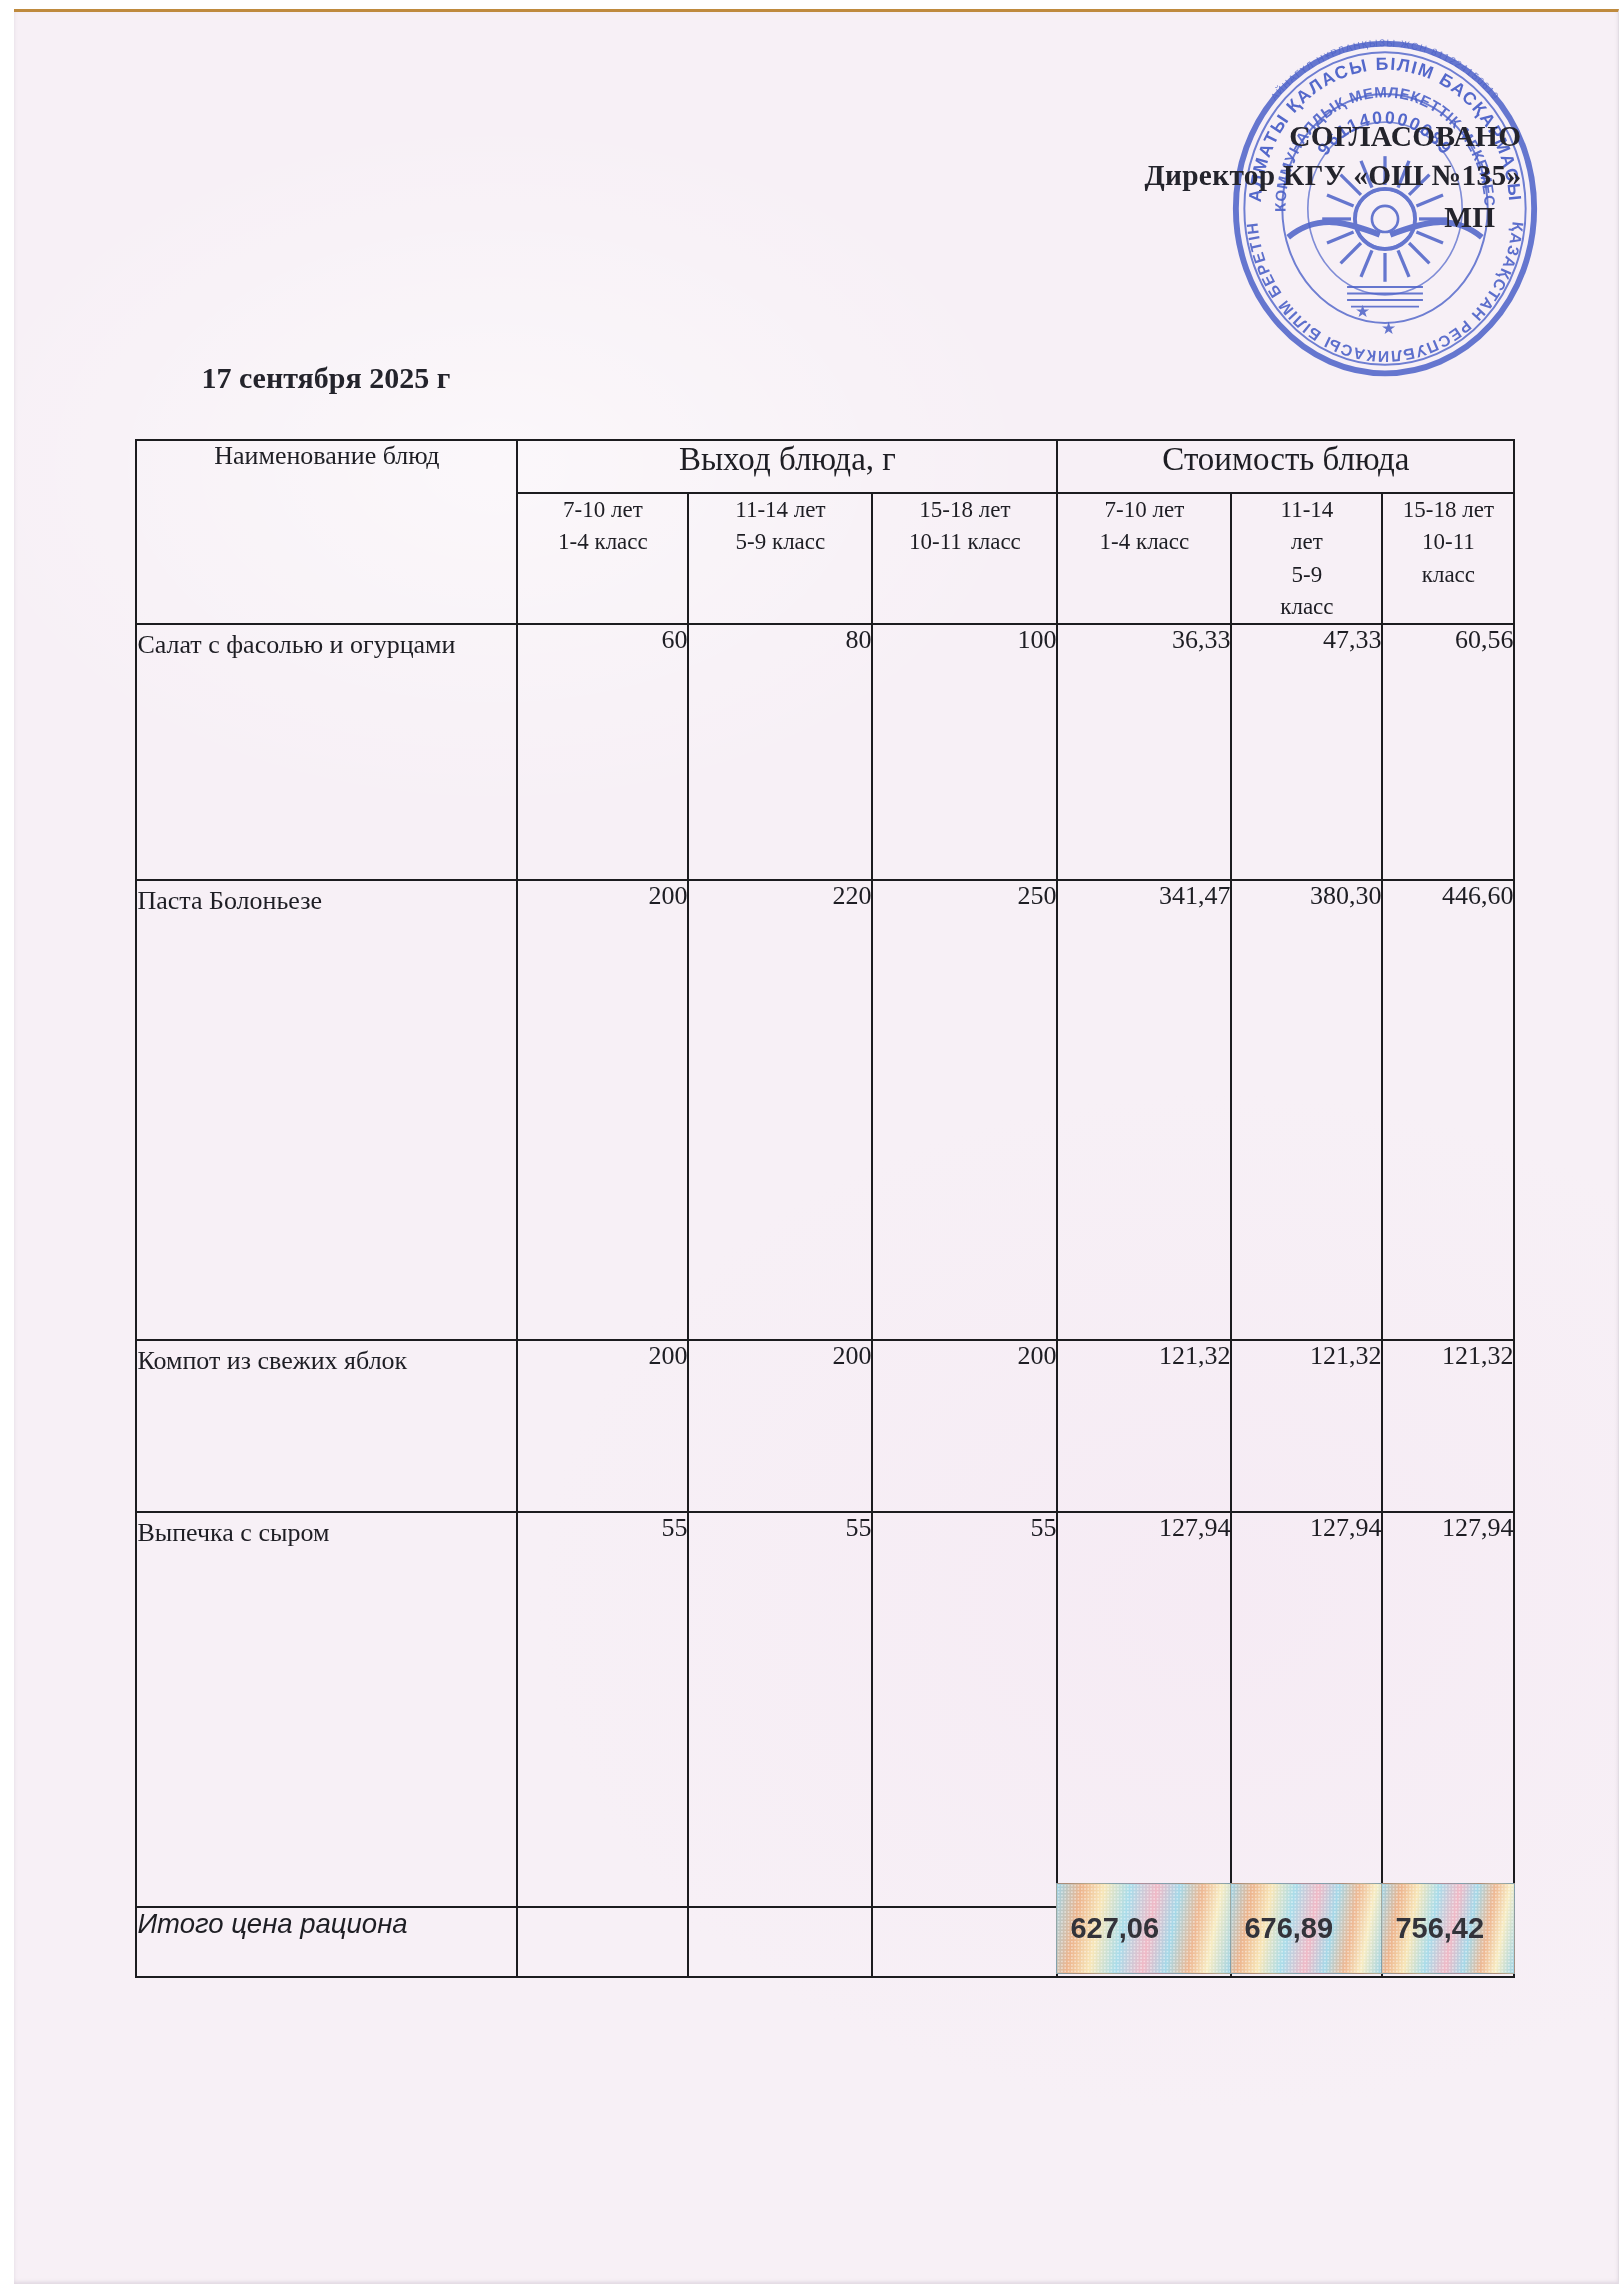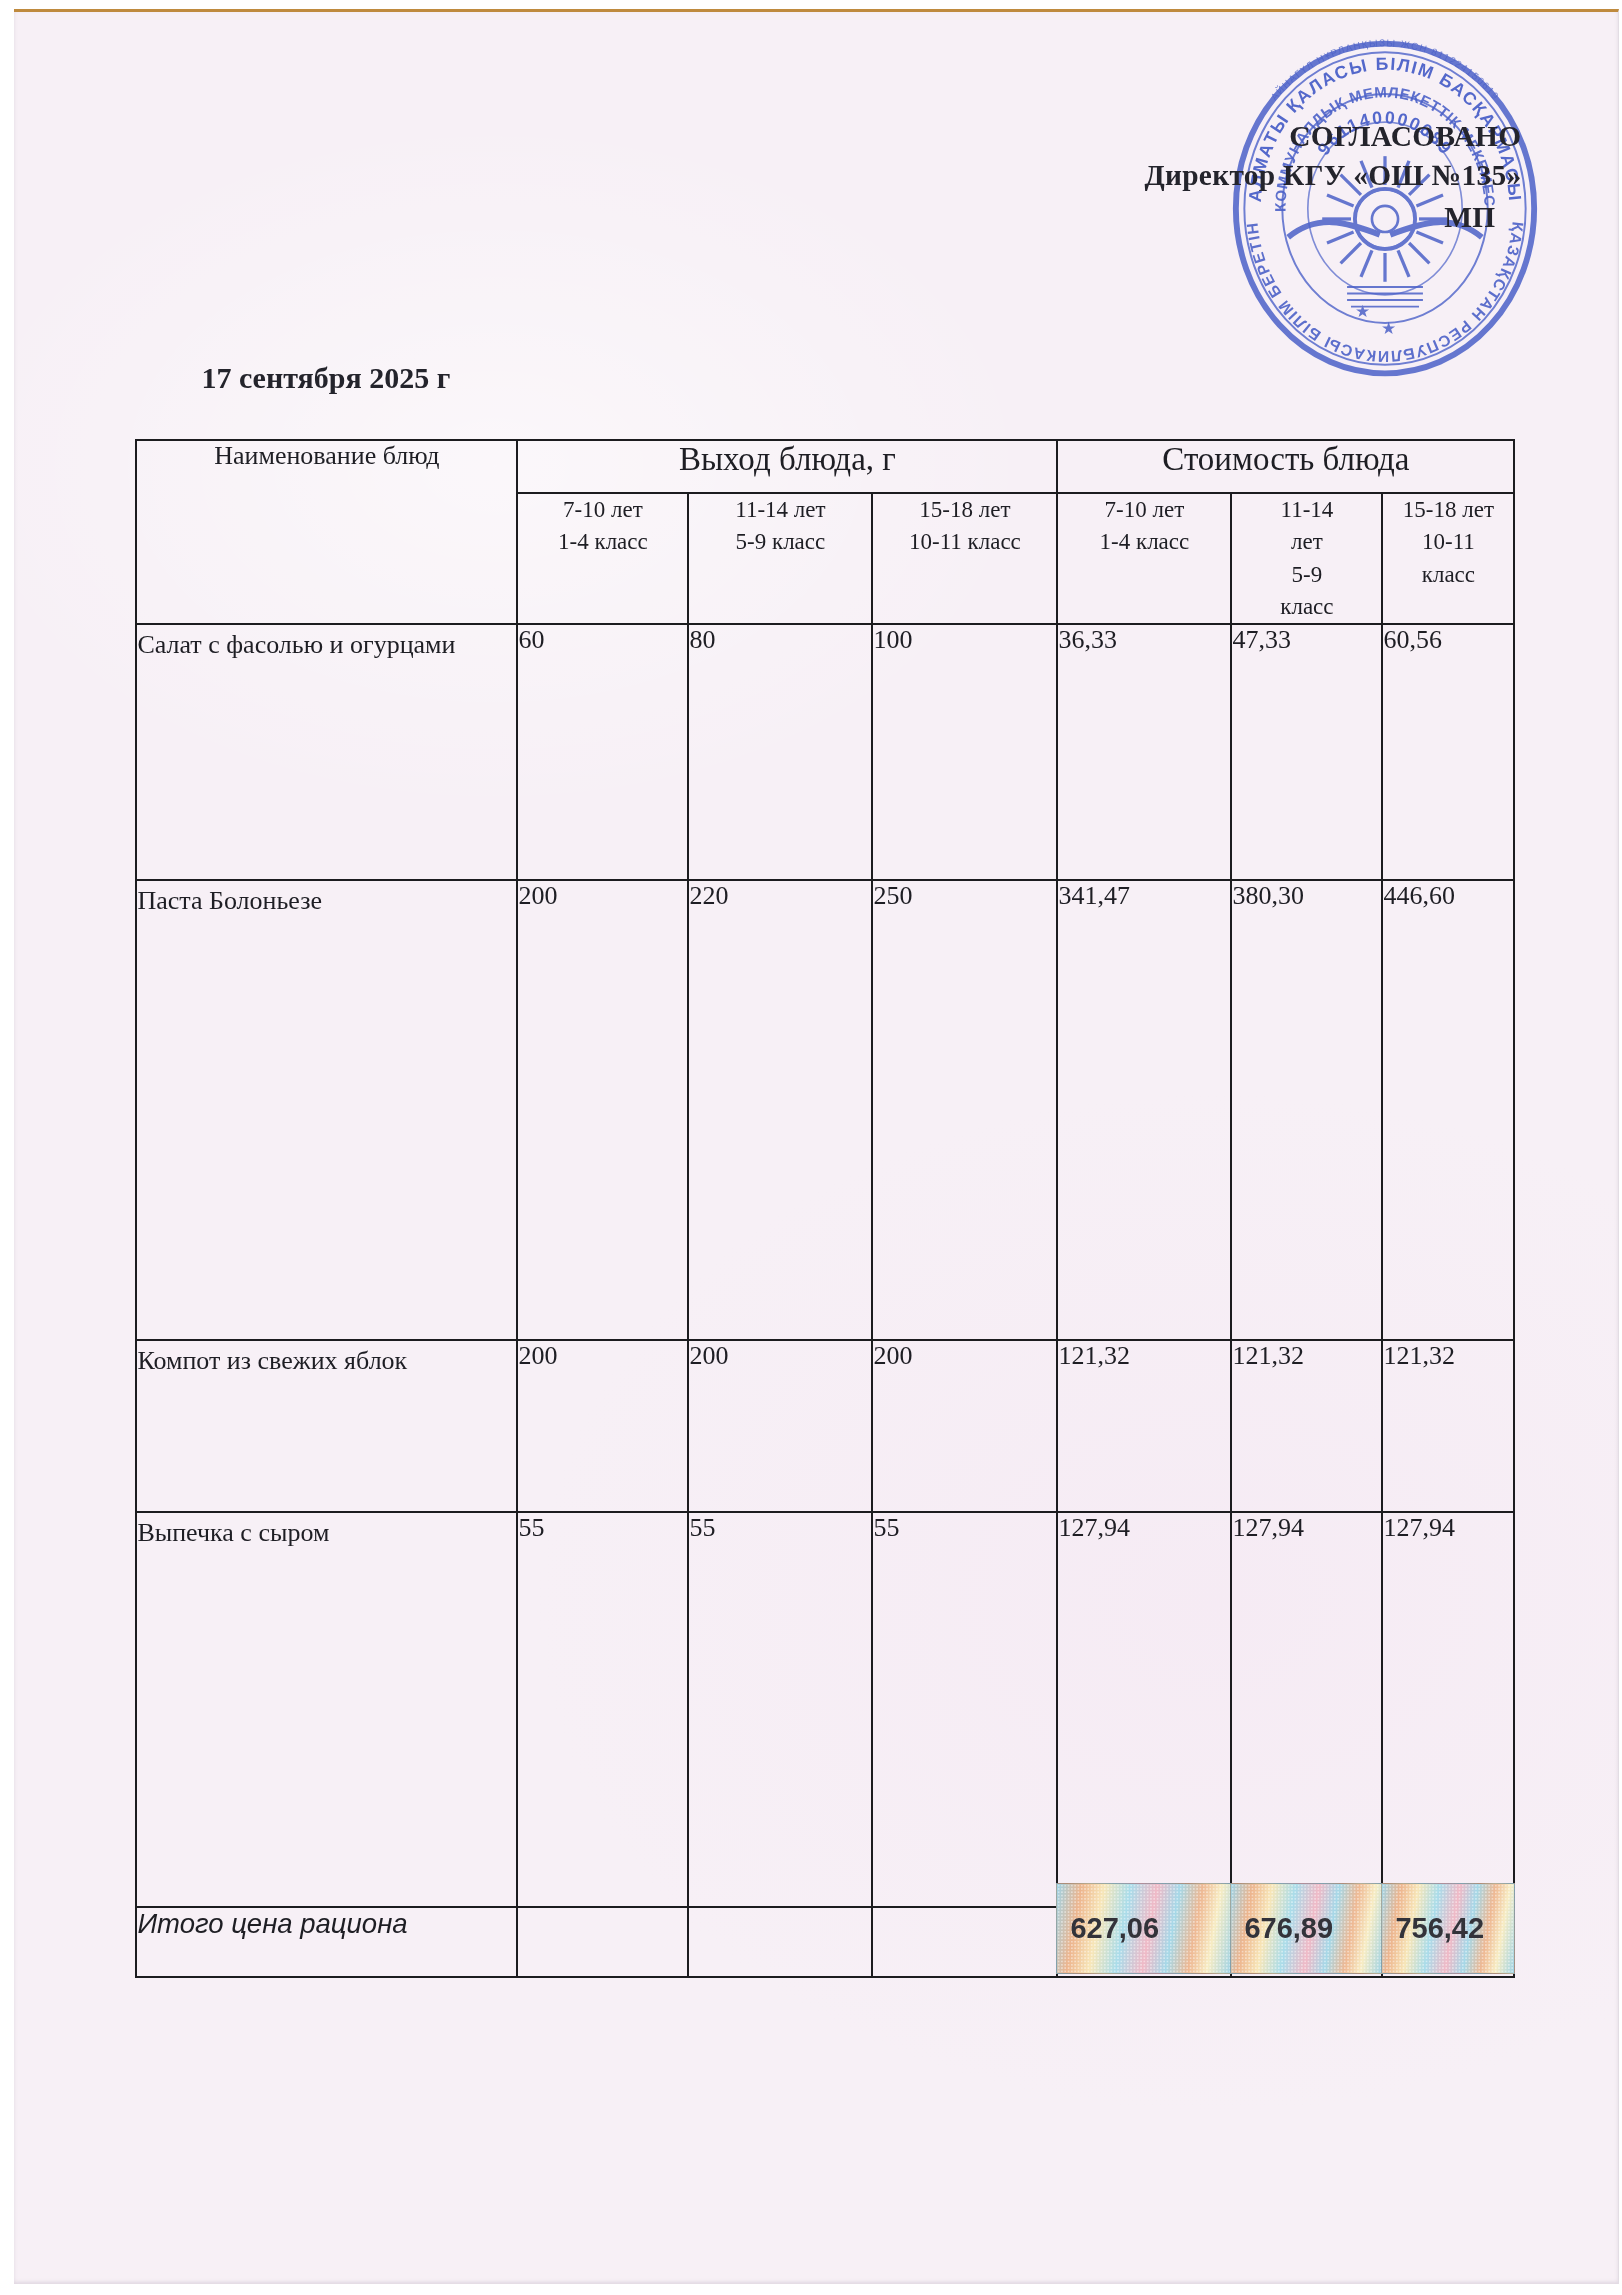--- a/index.html
+++ b/index.html
@@ -61,21 +61,21 @@
     height:51px;vertical-align:middle;text-align:center;font-weight:bold;font-size:33px;
   }
   th.sub-head{
     height:126px;vertical-align:middle;text-align:center;font-weight:bold;font-size:23px;
     white-space:pre-line;line-height:1.4;
   }
   td.dish{
     text-align:left;padding:10.5px 39px 0 11.8px;line-height:1.55;
   }
   td.val{
-    text-align:left;padding-top:9.2px;
+    text-align:right;padding-top:9.2px;
   }
   tr.r1 td{height:254px;}
   tr.r2 td{height:458px;}
   tr.r3 td{height:170px;}
   tr.r4 td{height:393px;}
   tr.rt td{height:68px;}
   td.total-label{
     font-family:"Liberation Sans", sans-serif;font-weight:bold;font-style:italic;
     font-size:27.5px;padding:14.4px 0 0 13px;vertical-align:middle;
   }

